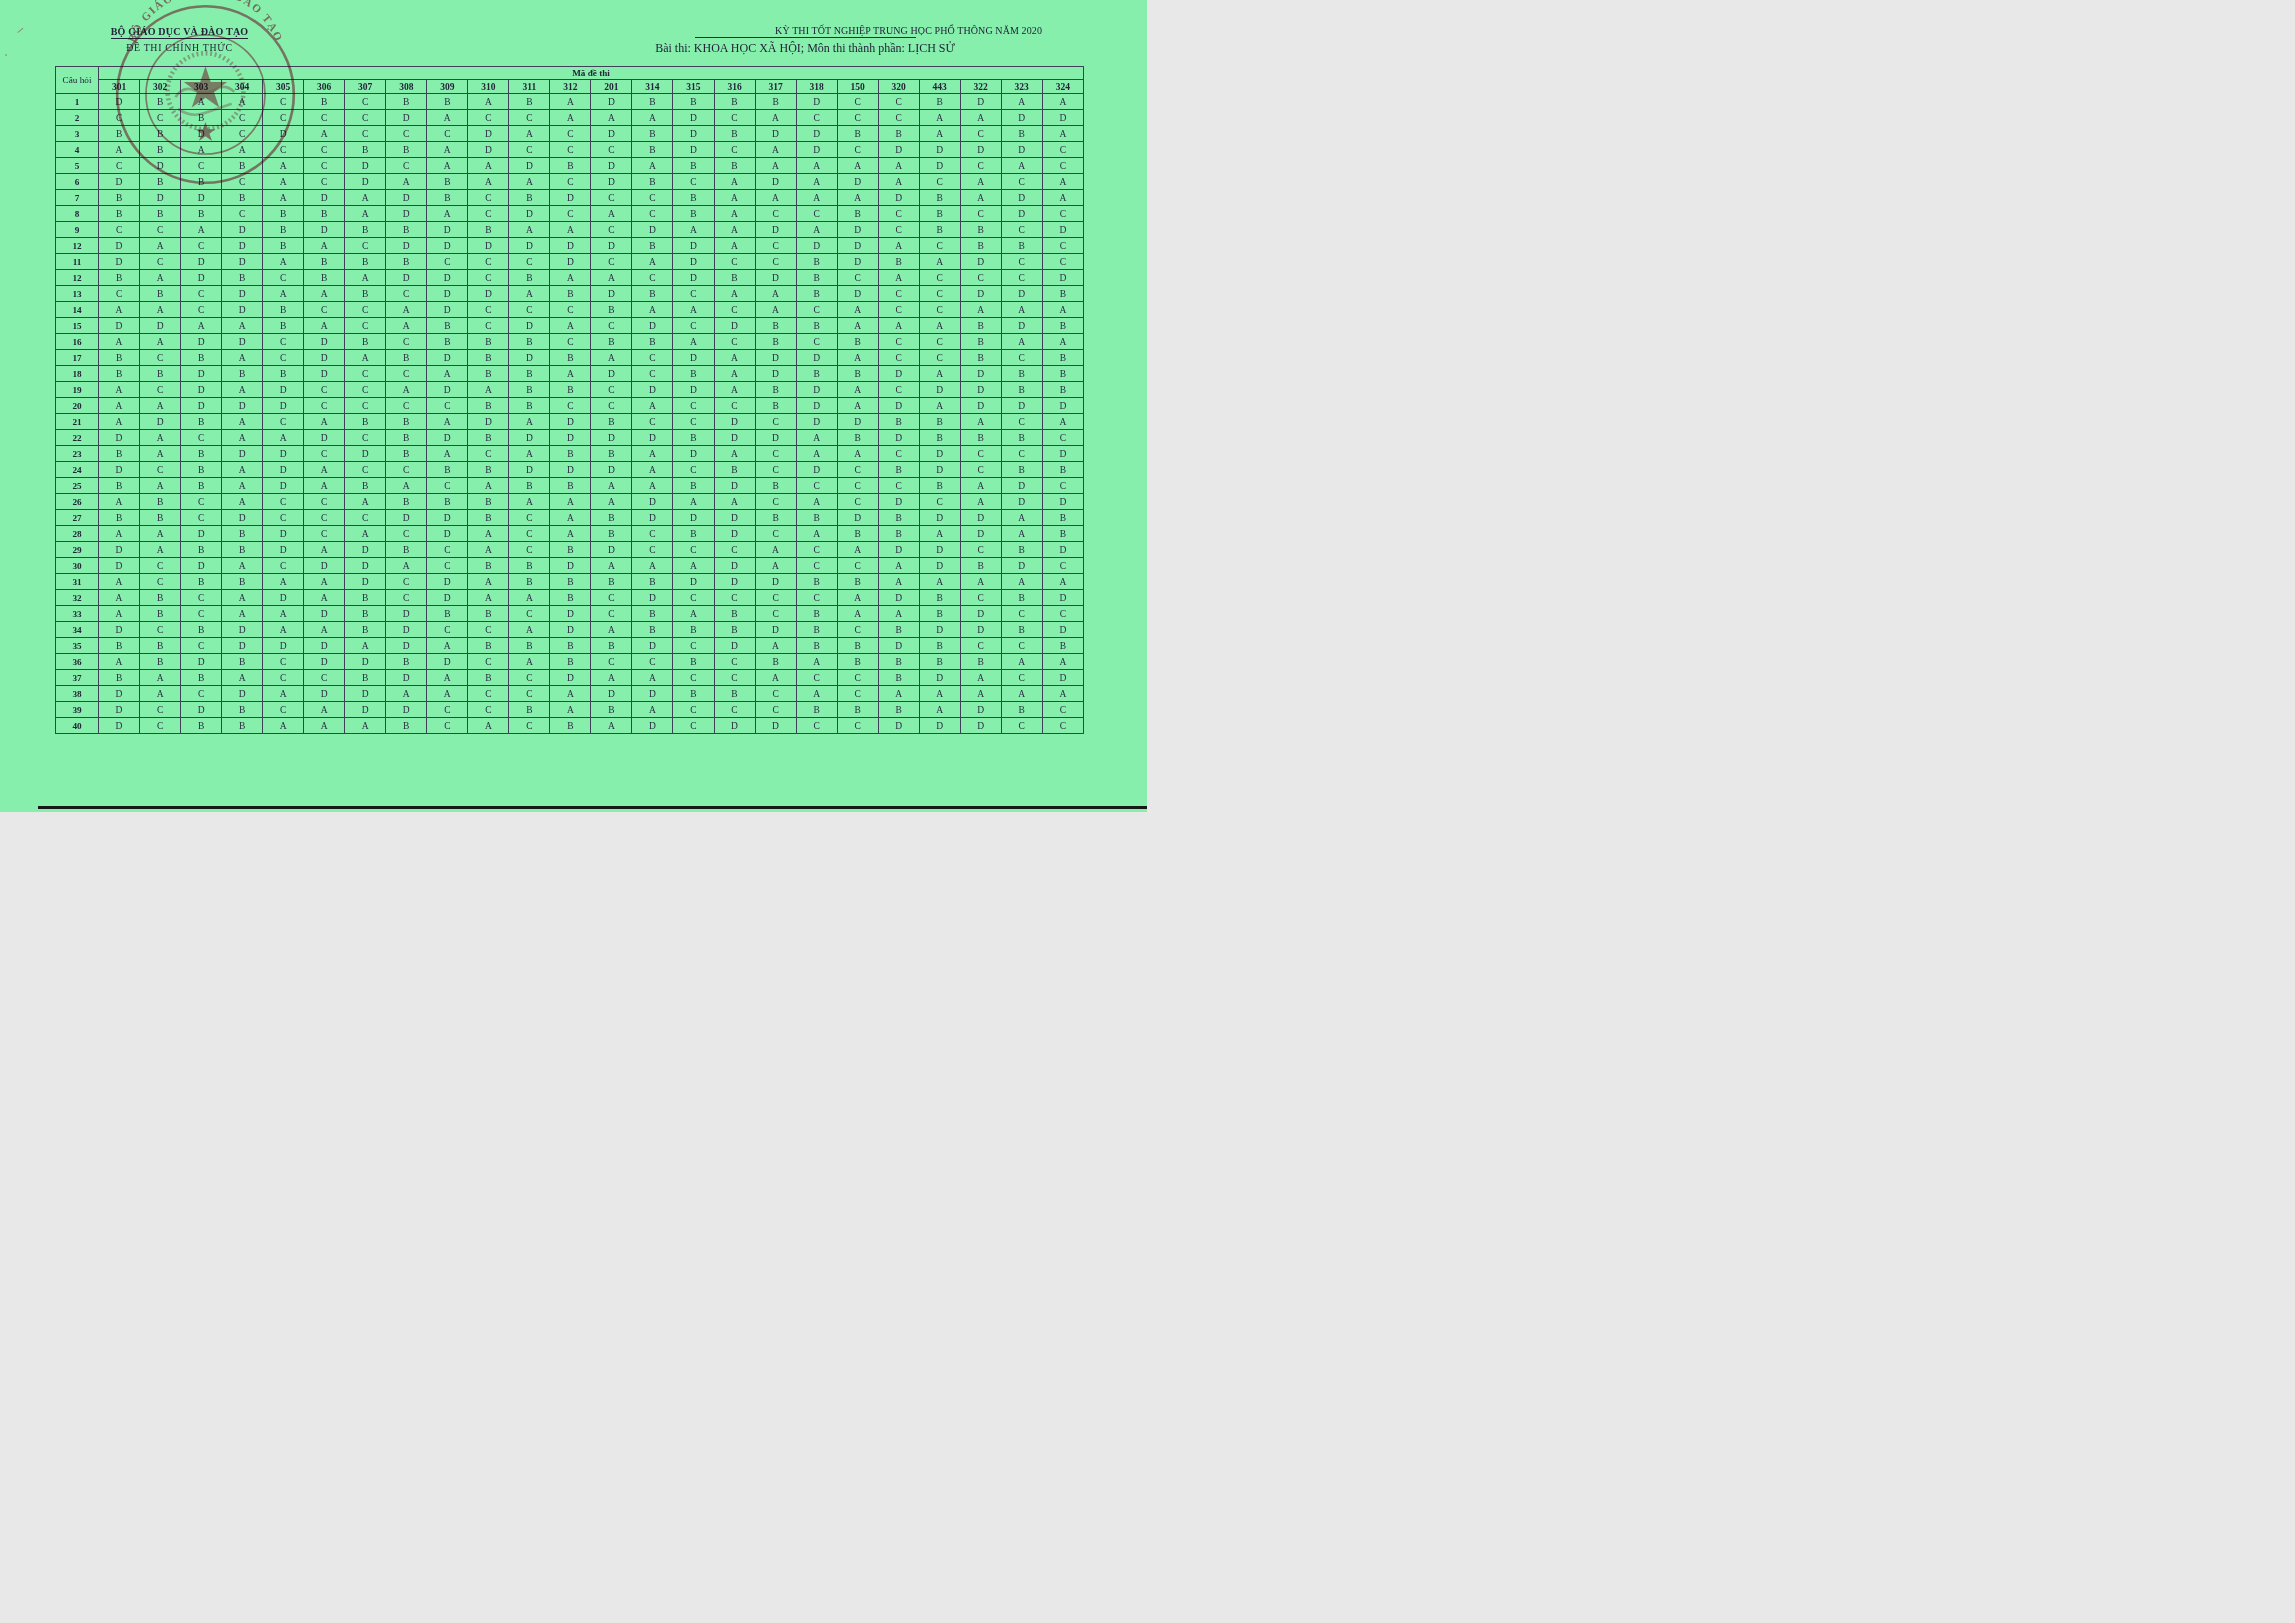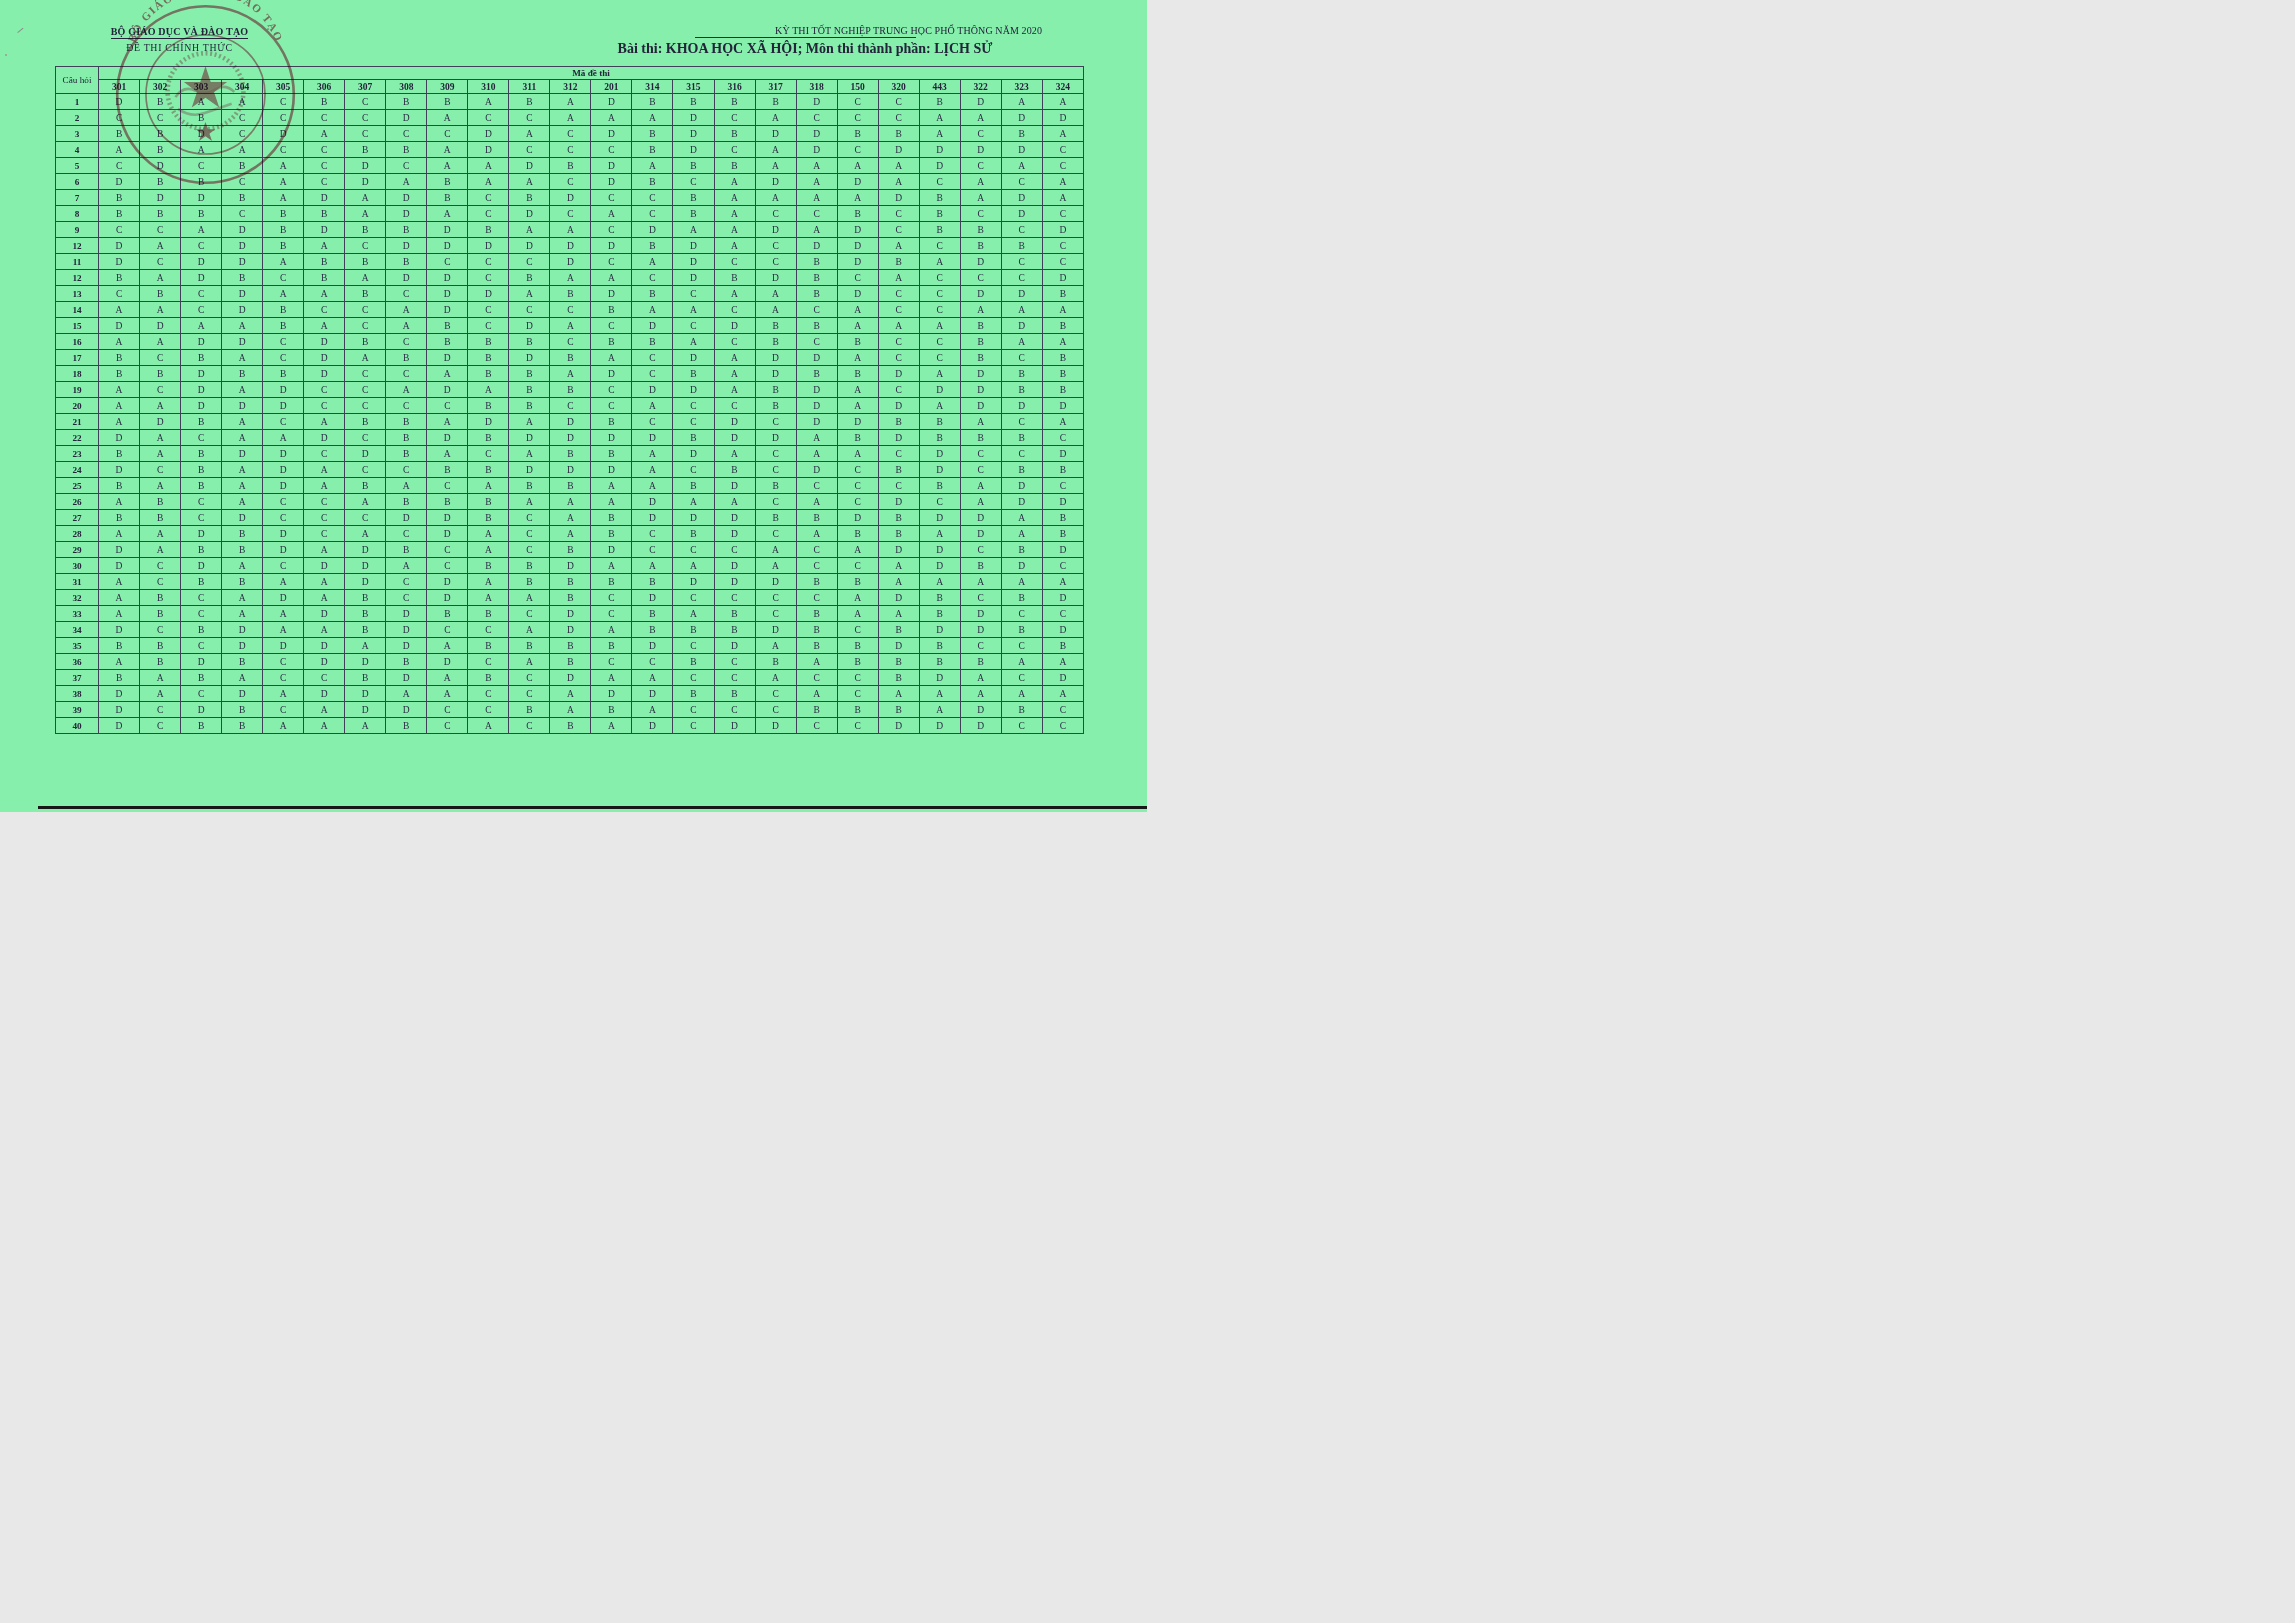--- a/index.html
+++ b/index.html
@@ -20,21 +20,21 @@
     font-weight:bold;font-size:10px;letter-spacing:0.2px;
     display:inline-block;border-bottom:1px solid #23233a;padding-bottom:1.3px;
   }
   .hdr-left .l2{font-size:9.8px;letter-spacing:0.7px;margin-top:2.6px;}
   .hdr-right{
     position:absolute;left:568px;top:25px;width:474px;
     text-align:center;z-index:2;
   }
   .hdr-right .l1{font-weight:normal;font-size:10px;letter-spacing:0.1px;text-align:right;}
   .hdr-right .rule{width:221px;border-bottom:1px solid #2a2a40;margin:1.3px auto 2.6px auto;height:0;}
-  .hdr-right .l2{font-weight:bold;font-size:14px;}
+  .hdr-right .l2{font-weight:normal;font-size:12px;}
   
   .tbl-wrap{position:absolute;left:55px;top:66px;z-index:1;}
   table{border-collapse:collapse;table-layout:fixed;width:1029px;}
   th,td{border:0.7px solid #3f3f58;text-align:center;vertical-align:middle;padding:0;overflow:hidden;}
   th.corner{font-weight:normal;font-size:9.2px;}
   th.group{font-weight:bold;font-size:9.2px;height:11.8px;}
   th.code{font-weight:bold;font-size:9.5px;height:13.7px;border-radius:7px;}
   th.qnum{font-weight:bold;font-size:9.2px;}
   td{font-size:9.5px;height:15px;color:#2c2c44;}
   

